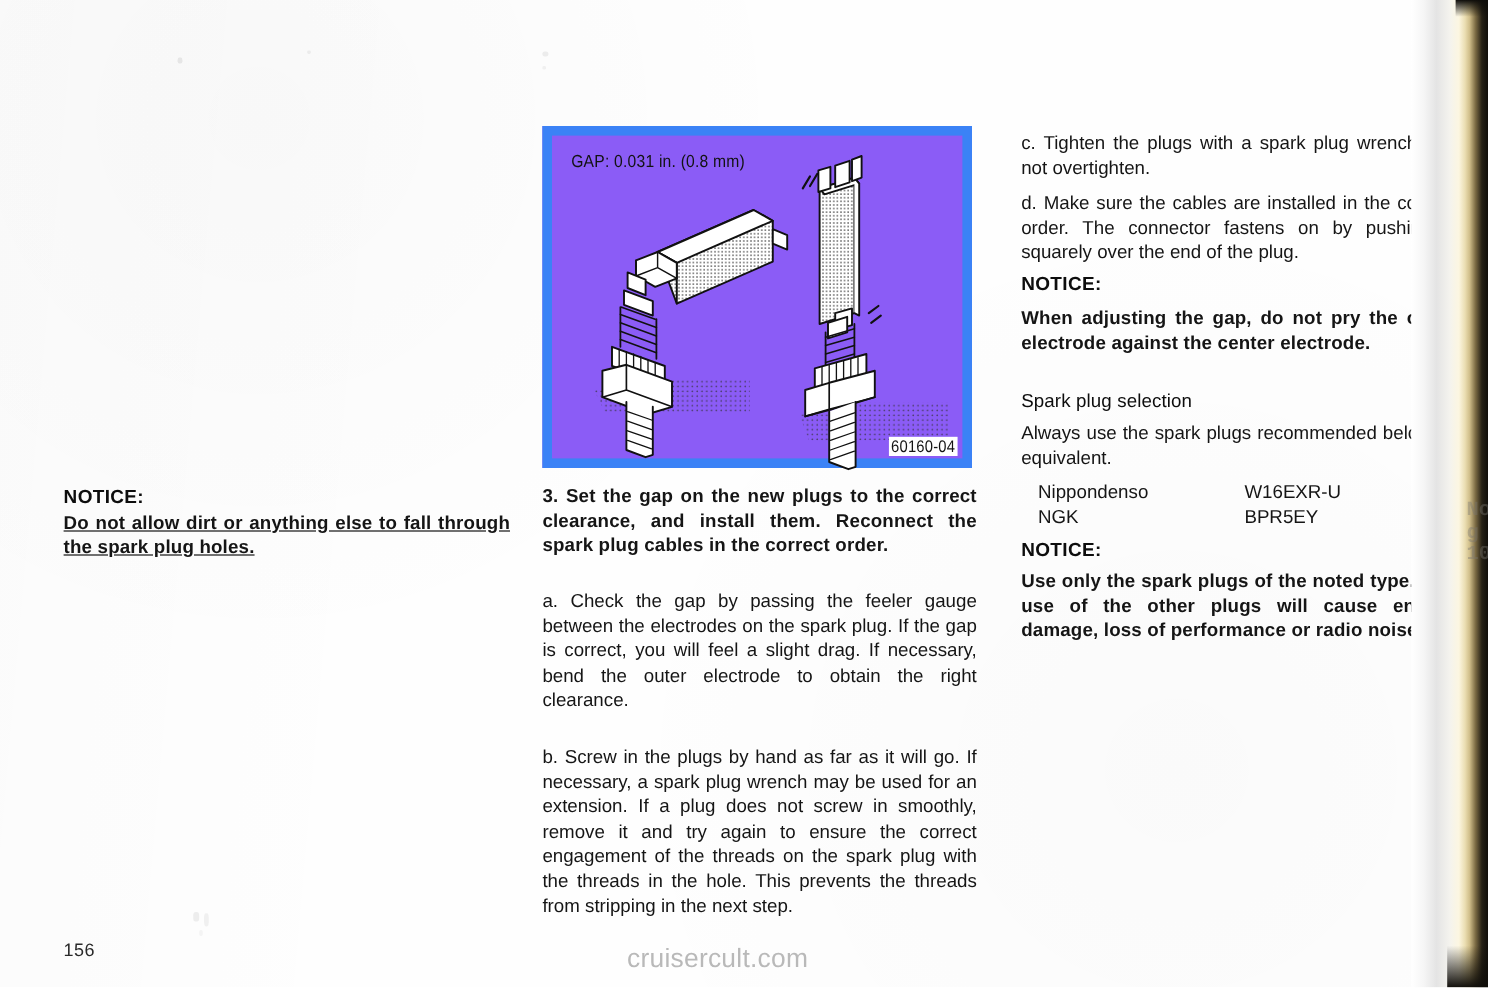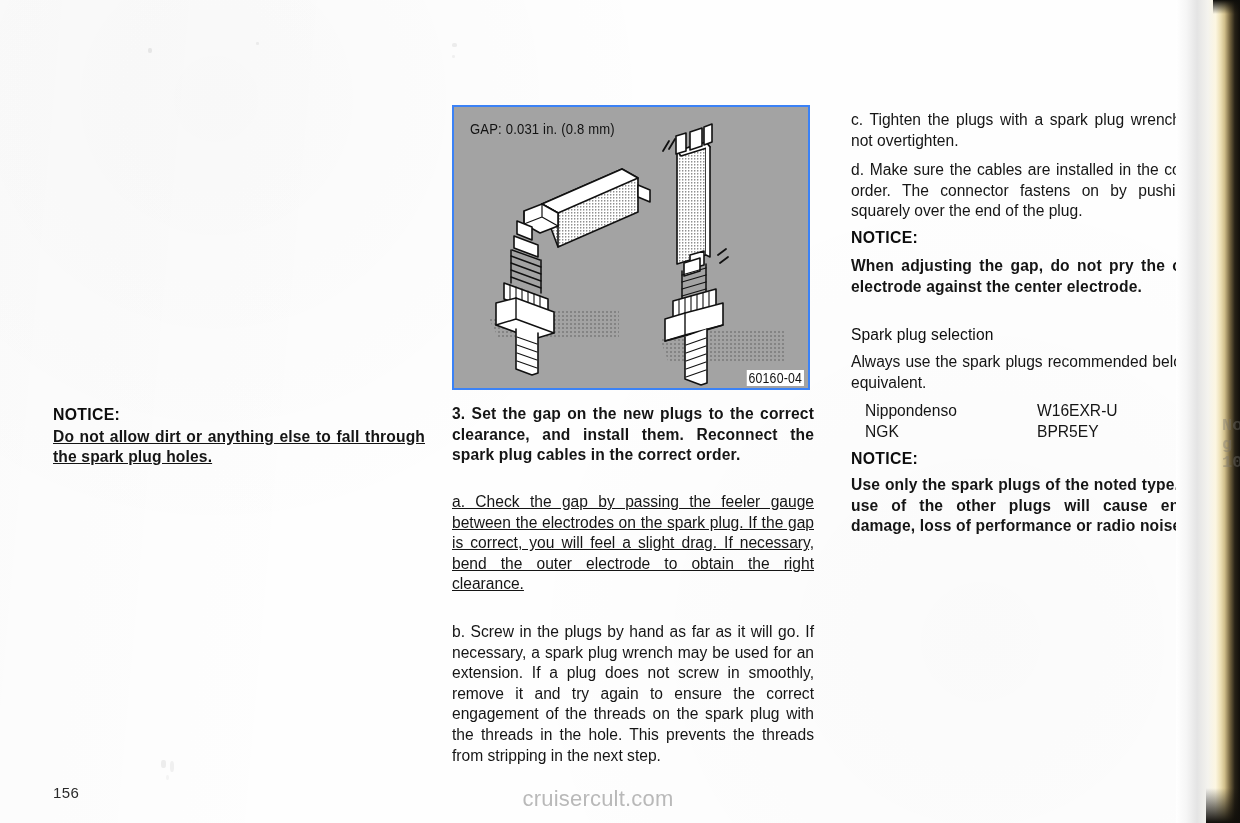--- a/index.html
+++ b/index.html
@@ -149,22 +149,22 @@
   .plug-table td { padding: 0; vertical-align: top; white-space: nowrap; }
   .plug-table td.brand { width: 172px; padding-left: 14px; margin-top: 28px; }
 
   
   #figure {
     position: absolute;
     left: 452px;
     top: 105px;
     width: 358px;
     height: 285px;
-    border: 2px solid #3b82f6;
-    background: #a3a3a3;
+    border: 8px solid #3b82f6;
+    background: #8b5cf6;
     box-sizing: border-box;
   }
   #fig-caption {
     position: absolute;
     left: 16px;
     top: 14px;
     font-family: "Liberation Sans", sans-serif;
     font-size: 14.5px;
     letter-spacing: 0.2px;
     color: #121212;
@@ -324,21 +324,21 @@
   <div class="col" id="col-left">
     <div class="blk" style="top:405px; left:0; width:372px;">
       <p class="notice-head">NOTICE:</p>
       <p class="bold" style="margin-top:1px;text-decoration:underline;">Do not allow dirt or anything else to fall through the spark plug holes.</p>
     </div>
   </div>
 
   <div class="col" id="col-mid">
     <p class="blk bold" style="top:404px; left:0; width:362px;">3. Set the gap on the new plugs to the correct clearance, and install them. Reconnect the spark plug cables in the correct order.</p>
 
-    <p class="blk body" style="top:492px; left:0; width:362px;text-decoration:underline;">a. Check the gap by passing the feeler gauge between the electrodes on the spark plug. If the gap is correct, you will feel a slight drag. If necessary, bend the outer electrode to obtain the right clearance.</p>
+    <p class="blk body" style="top:492px; left:0; width:362px;">a. Check the gap by passing the feeler gauge between the electrodes on the spark plug. If the gap is correct, you will feel a slight drag. If necessary, bend the outer electrode to obtain the right clearance.</p>
 
     <p class="blk body" style="top:622px; left:0; width:362px;">b. Screw in the plugs by hand as far as it will go. If necessary, a spark plug wrench may be used for an extension. If a plug does not screw in smoothly, remove it and try again to ensure the correct engagement of the threads on the spark plug with the threads in the hole. This prevents the threads from stripping in the next step.</p>
   </div>
 
   <div class="col" id="col-right">
 
     <p class="blk body" style="top:110px; left:0; width:361px;">c. Tighten the plugs with a spark plug wrench. Do not overtighten.</p>
 
     <p class="blk body" style="top:160px; left:0; width:361px;">d. Make sure the cables are installed in the correct order. The connector fastens on by pushing it squarely over the end of the plug.</p>
 

